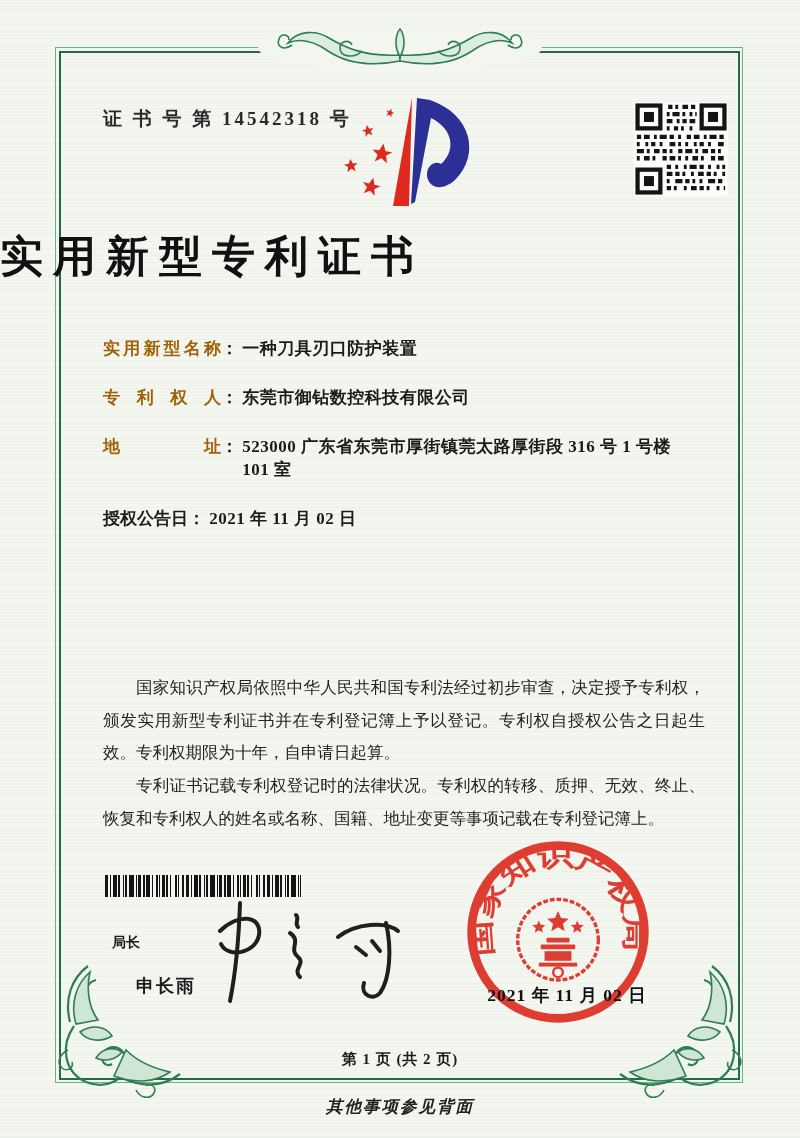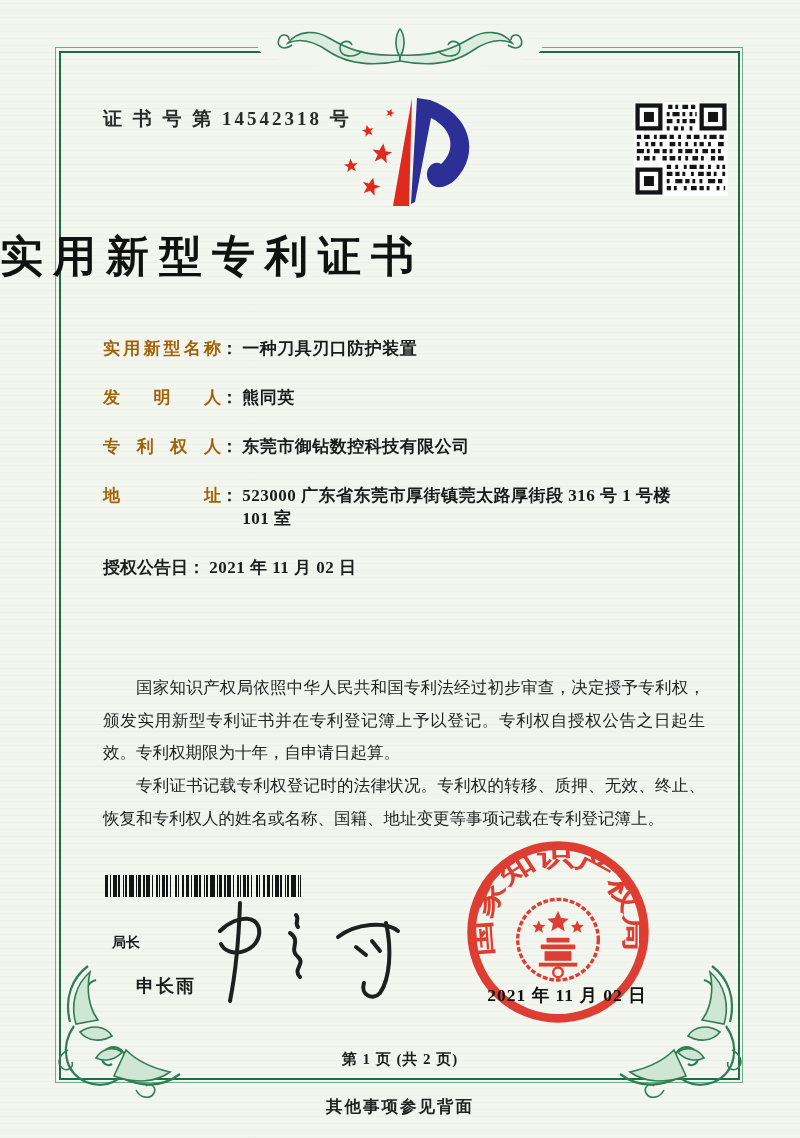--- a/index.html
+++ b/index.html
@@ -65,21 +65,21 @@
   .seal-date{
     position:absolute;left:472px;top:983px;width:190px;text-align:center;
     font-size:17.5px;font-weight:700;letter-spacing:1px;color:#111;z-index:5;
   }
   .page-info{
     position:absolute;left:0;top:1050px;width:100%;text-align:center;
     font-size:15px;font-weight:600;letter-spacing:1px;
   }
   .back-note{
     position:absolute;left:0;top:1096px;width:100%;text-align:center;
-    font-size:16.5px;font-weight:600;letter-spacing:2px;color:#222;
+    font-size:16.5px;font-weight:600;letter-spacing:2px;color:#222;font-style:italic;
   }
   .flourish-top{position:absolute;left:252px;top:21px;width:296px;height:52px;}
   .flourish-bl{position:absolute;left:44px;top:962px;width:142px;height:142px;}
   .flourish-br{position:absolute;left:614px;top:962px;width:142px;height:142px;transform:scaleX(-1);}
 </style>
 </head>
 <body>
 
 <div class="paper-texture"></div>
 
@@ -186,24 +186,20 @@
 </svg>
 
 <div class="title">实用新型专利证书</div>
 
 <div class="fields">
   <div class="frow">
     <span class="flabel">实用新型名称</span><span class="fcolon">：</span>
     <span class="fvalue">一种刀具刃口防护装置</span>
   </div>
   <div class="frow">
-    <span class="flabel">发明人</span><span class="fcolon">：</span>
-    <span class="fvalue">熊同英</span>
-  </div>
-  <div class="frow">
     <span class="flabel">专利权人</span><span class="fcolon">：</span>
     <span class="fvalue">东莞市御钻数控科技有限公司</span>
   </div>
   <div class="frow">
     <span class="flabel">地址</span><span class="fcolon">：</span>
     <span class="fvalue" style="max-width:455px">523000 广东省东莞市厚街镇莞太路厚街段 316 号 1 号楼 101 室</span>
   </div>
   <div class="frow grant-row">
     <span>
       <span class="glabel">授权公告日</span><span class="fcolon">：</span>

